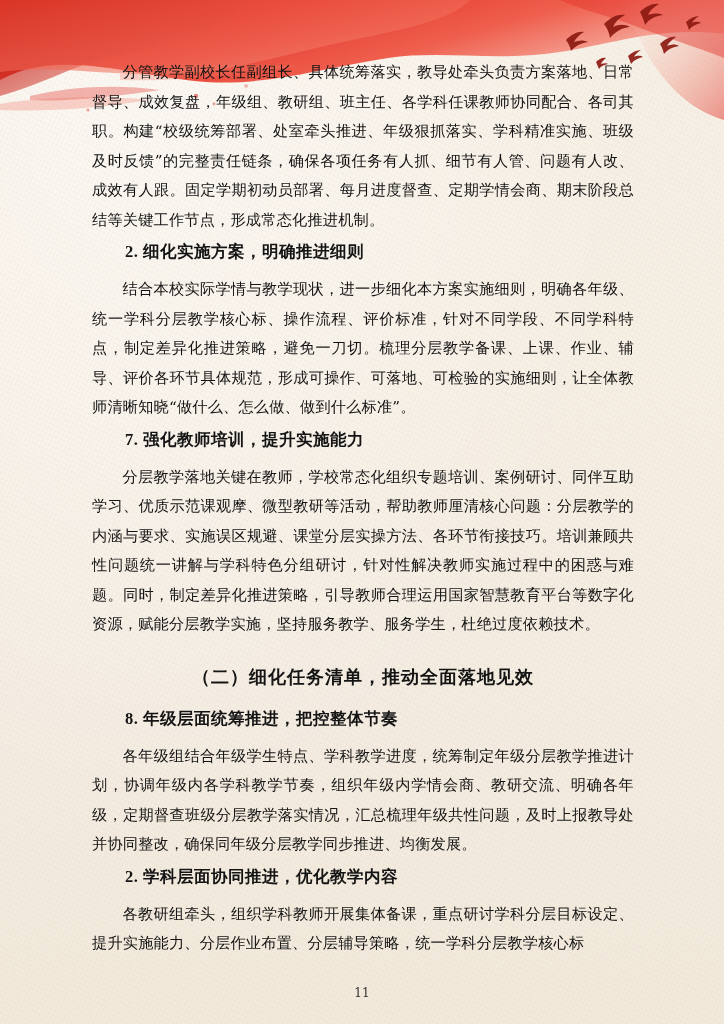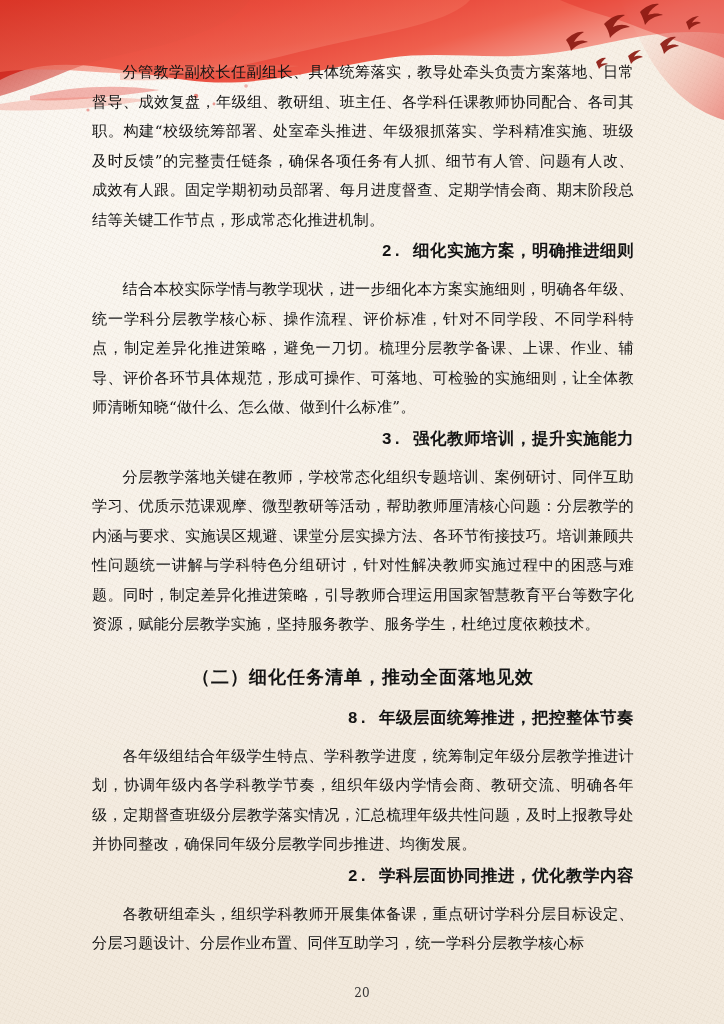--- a/index.html
+++ b/index.html
@@ -65,22 +65,21 @@
     font-family: "DejaVu Serif", "Liberation Serif", serif;
   }
 
   h3.sub-heading {
     margin: 0 0 8px 0;
     font-size: 16.5px;
     line-height: 30px;
     font-weight: bold;
     text-indent: 2em;
     letter-spacing: 0.5px;
-    font-family: Liberation Mono, monospace;
-    text-align: right;
+    font-family: Liberation Serif, serif;
   }
 
   h2.section-heading {
     margin: 22px 0 10px 0;
     font-size: 18px;
     line-height: 32px;
     font-weight: bold;
     text-align: center;
     letter-spacing: 1px;
     font-family: Liberation Mono, monospace;
@@ -161,31 +160,31 @@
   </div>
 
   <div id="content">
 
     <p class="body-text">分管教学副校长任副组长、具体统筹落实，教导处牵头负责方案落地、日常督导、成效复盘，年级组、教研组、班主任、各学科任课教师协同配合、各司其职。构建“校级统筹部署、处室牵头推进、年级狠抓落实、学科精准实施、班级及时反馈”的完整责任链条，确保各项任务有人抓、细节有人管、问题有人改、成效有人跟。固定学期初动员部署、每月进度督查、定期学情会商、期末阶段总结等关键工作节点，形成常态化推进机制。</p>
 
     <h3 class="sub-heading">2. 细化实施方案，明确推进细则</h3>
 
     <p class="body-text">结合本校实际学情与教学现状，进一步细化本方案实施细则，明确各年级、统一学科分层教学核心标、操作流程、评价标准，针对不同学段、不同学科特点，制定差异化推进策略，避免一刀切。梳理分层教学备课、上课、作业、辅导、评价各环节具体规范，形成可操作、可落地、可检验的实施细则，让全体教师清晰知晓“做什么、怎么做、做到什么标准”。</p>
 
-    <h3 class="sub-heading">3. 强化教师培训，提升实施能力</h3>
+    <h3 class="sub-heading">7. 强化教师培训，提升实施能力</h3>
 
     <p class="body-text">分层教学落地关键在教师，学校常态化组织专题培训、案例研讨、同伴互助学习、优质示范课观摩、微型教研等活动，帮助教师厘清核心问题：分层教学的内涵与要求、实施误区规避、课堂分层实操方法、各环节衔接技巧。培训兼顾共性问题统一讲解与学科特色分组研讨，针对性解决教师实施过程中的困惑与难题。同时，制定差异化推进策略，引导教师合理运用国家智慧教育平台等数字化资源，赋能分层教学实施，坚持服务教学、服务学生，杜绝过度依赖技术。</p>
 
     <h2 class="section-heading">（二）细化任务清单，推动全面落地见效</h2>
 
     <h3 class="sub-heading">8. 年级层面统筹推进，把控整体节奏</h3>
 
     <p class="body-text">各年级组结合年级学生特点、学科教学进度，统筹制定年级分层教学推进计划，协调年级内各学科教学节奏，组织年级内学情会商、教研交流、明确各年级，定期督查班级分层教学落实情况，汇总梳理年级共性问题，及时上报教导处并协同整改，确保同年级分层教学同步推进、均衡发展。</p>
 
     <h3 class="sub-heading">2. 学科层面协同推进，优化教学内容</h3>
 
-    <p class="body-text">各教研组牵头，组织学科教师开展集体备课，重点研讨学科分层目标设定、分层习题设计、分层作业布置、同伴互助学习，统一学科分层教学核心标</p>
+    <p class="body-text">各教研组牵头，组织学科教师开展集体备课，重点研讨学科分层目标设定、提升实施能力、分层作业布置、分层辅导策略，统一学科分层教学核心标</p>
 
   </div>
 
-  <div id="page-number">20</div>
+  <div id="page-number">11</div>
 
 </div>
 
 </body></html>

